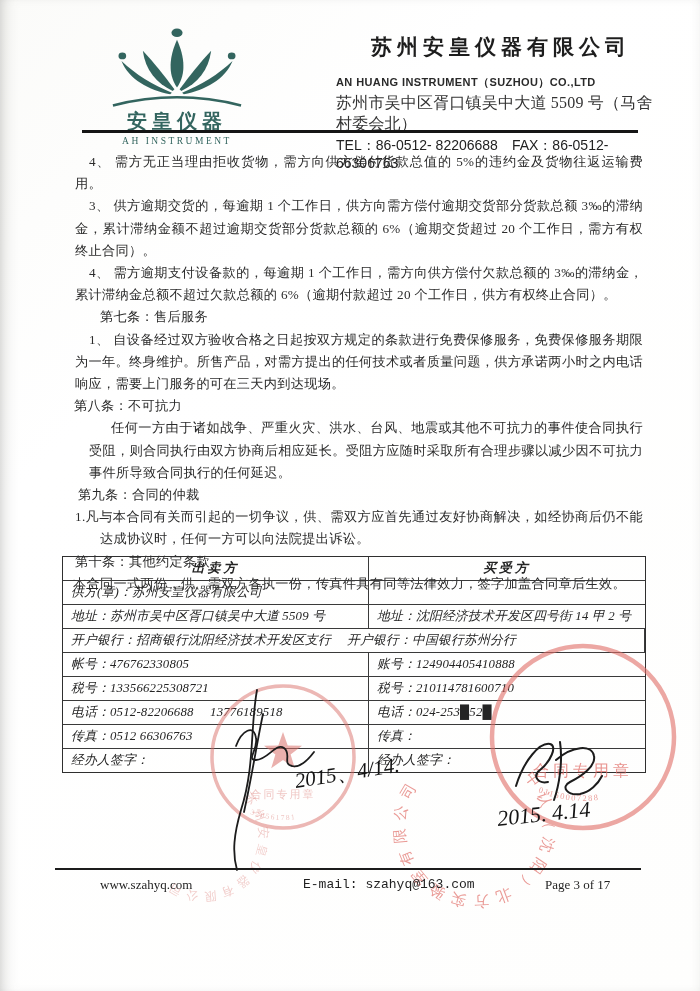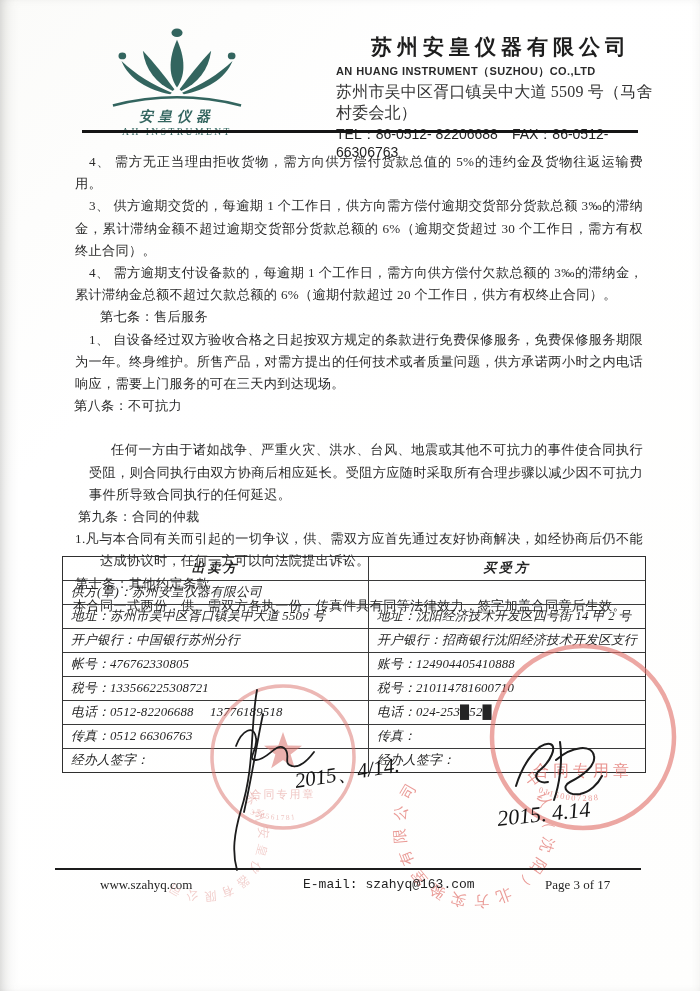--- a/index.html
+++ b/index.html
@@ -6,36 +6,36 @@
   html,body { width:700px; }
   body { background:#e9e8e5; font-family:"Liberation Serif", serif; }
   .page {
     position:relative; width:700px; height:991px; overflow:hidden;
     background:linear-gradient(135deg,#fbfbf9 0%, #ffffff 30%, #fefefd 100%);
     box-shadow:inset 12px 0 18px -14px rgba(80,80,75,.45), inset -6px 0 12px -10px rgba(120,120,110,.25);
     color:#262626;
   }
   
   .logo-block { position:absolute; left:92px; top:26px; width:170px; text-align:center; }
-  .logo-brand-cn { color:#33655f; font-weight:bold; font-style:italic; font-size:14px; letter-spacing:5px; margin-top:-4px; }
+  .logo-brand-cn { color:#33655f; font-weight:bold; font-size:20px; letter-spacing:5px; margin-top:-4px; }
   .logo-brand-en { color:#33655f; font-size:9.5px; letter-spacing:2.5px; margin-top:1px; }
   .company-block { position:absolute; left:336px; top:33px; width:330px; }
   .company-cn { font-size:21px; font-weight:bold; letter-spacing:5px; color:#1d1d1d; text-align:center; font-family:"Liberation Sans",sans-serif; }
-  .company-en { font-size:11px; font-weight:bold; letter-spacing:.4px; color:#2a2a2a; margin-top:3px; font-family:"Liberation Sans",sans-serif; }
+  .company-en { font-size:11px; font-weight:bold; letter-spacing:.4px; color:#2a2a2a; margin-top:14px; font-family:"Liberation Sans",sans-serif; }
   .company-addr { font-size:16px; color:#333; margin-top:3px; letter-spacing:.2px; }
   .company-tel { font-size:14px; color:#222; margin-top:2px; font-family:"Liberation Sans",sans-serif; }
   .head-rule { position:absolute; left:82px; top:130px; width:556px; height:2.5px; background:#151515; }
   
   .contract { position:absolute; left:62px; top:151px; width:581px; font-size:13.2px; line-height:22.2px; text-align:justify; letter-spacing:.3px; color:#2b2b2b; }
   .para { text-indent:14px; padding-left:13px; }
   .h-sec { font-weight:normal; font-size:13.2px;margin-left:12px; }
   .h7 { padding-left:26px; }
   .h9 { padding-left:4px; }
   .h10 { padding-left:1px; }
-  .p-block { margin-left:27px; text-indent:22px;margin-top:22px; }
+  .p-block { margin-left:27px; text-indent:22px; }
   .p-hang { padding-left:38px; text-indent:-25px; }
   .p-plain { padding-left:11px; }
   
   .parties { position:absolute; left:62px; top:556px; width:584px; border:1.4px solid #2f2f2f; font-size:12.8px; }
   .t-row { display:flex; border-top:1px solid #3a3a3a;font-style:italic; }
   .t-row:first-child { border-top:none; }
   .t-cell { height:23px; line-height:22px; padding-left:8px; overflow:hidden; white-space:nowrap; letter-spacing:.2px; color:#242424; }
   .t-left { width:306px; border-right:1px solid #3a3a3a; }
   .t-right { flex:1; }
   .t-head { text-align:center; padding-left:0; font-weight:bold; letter-spacing:3px; }
@@ -75,21 +75,21 @@
     <div class="company-cn">苏州安皇仪器有限公司</div>
     <div class="company-en">AN HUANG INSTRUMENT（SUZHOU）CO.,LTD</div>
     <div class="company-addr">苏州市吴中区胥口镇吴中大道 5509 号（马舍村委会北）</div>
     <div class="company-tel">TEL：86-0512- 82206688　FAX：86-0512- 66306763</div>
   </div>
 
   <div class="head-rule"></div>
 
   <div class="contract">
     <p class="para">4、 需方无正当理由拒收货物，需方向供方偿付货款总值的 5%的违约金及货物往返运输费用。</p>
-    <p class="para">3、 供方逾期交货的，每逾期 1 个工作日，供方向需方偿付逾期交货部分货款总额 3‰的滞纳金，累计滞纳金额不超过逾期交货部分货款总额的 6%（逾期交货超过 30 个工作日，需方有权终止合同）。</p>
+    <p class="para">3、 供方逾期交货的，每逾期 1 个工作日，供方向需方偿付逾期交货部分货款总额 3‰的滞纳金，累计滞纳金额不超过逾期交货部分货款总额的 6%（逾期交货超过 20 个工作日，需方有权终止合同）。</p>
     <p class="para">4、 需方逾期支付设备款的，每逾期 1 个工作日，需方向供方偿付欠款总额的 3‰的滞纳金，累计滞纳金总额不超过欠款总额的 6%（逾期付款超过 20 个工作日，供方有权终止合同）。</p>
     <p class="h-sec h7">第七条：售后服务</p>
     <p class="para">1、 自设备经过双方验收合格之日起按双方规定的条款进行免费保修服务，免费保修服务期限为一年。终身维护。所售产品，对需方提出的任何技术或者质量问题，供方承诺两小时之内电话响应，需要上门服务的可在三天内到达现场。</p>
     <p class="h-sec">第八条：不可抗力</p>
     <p class="p-block">任何一方由于诸如战争、严重火灾、洪水、台风、地震或其他不可抗力的事件使合同执行受阻，则合同执行由双方协商后相应延长。受阻方应随时采取所有合理步骤以减少因不可抗力事件所导致合同执行的任何延迟。</p>
     <p class="h-sec h9">第九条：合同的仲裁</p>
     <p class="p-hang">1.凡与本合同有关而引起的一切争议，供、需双方应首先通过友好协商解决，如经协商后仍不能达成协议时，任何一方可以向法院提出诉讼。</p>
     <p class="h-sec h10">第十条：其他约定条款</p>
     <p class="p-plain">本合同一式两份，供、需双方各执一份，传真件具有同等法律效力，签字加盖合同章后生效。</p>
   </div>
@@ -100,22 +100,22 @@
       <div class="t-cell t-right t-head">买受方</div>
     </div>
     <div class="t-row">
       <div class="t-cell t-left">供方(章)：苏州安皇仪器有限公司</div>
     </div>
     <div class="t-row">
       <div class="t-cell t-left">地址：苏州市吴中区胥口镇吴中大道 5509 号</div>
       <div class="t-cell t-right">地址：沈阳经济技术开发区四号街 14 甲 2 号</div>
     </div>
     <div class="t-row">
+      <div class="t-cell t-right">开户银行：招商银行沈阳经济技术开发区支行</div>
       <div class="t-cell t-left">开户银行：中国银行苏州分行</div>
-      <div class="t-cell t-right">开户银行：招商银行沈阳经济技术开发区支行</div>
     </div>
     <div class="t-row">
       <div class="t-cell t-left">帐号：476762330805</div>
       <div class="t-cell t-right">账号：124904405410888</div>
     </div>
     <div class="t-row">
       <div class="t-cell t-left">税号：133566225308721</div>
       <div class="t-cell t-right">税号：210114781600710</div>
     </div>
     <div class="t-row">

